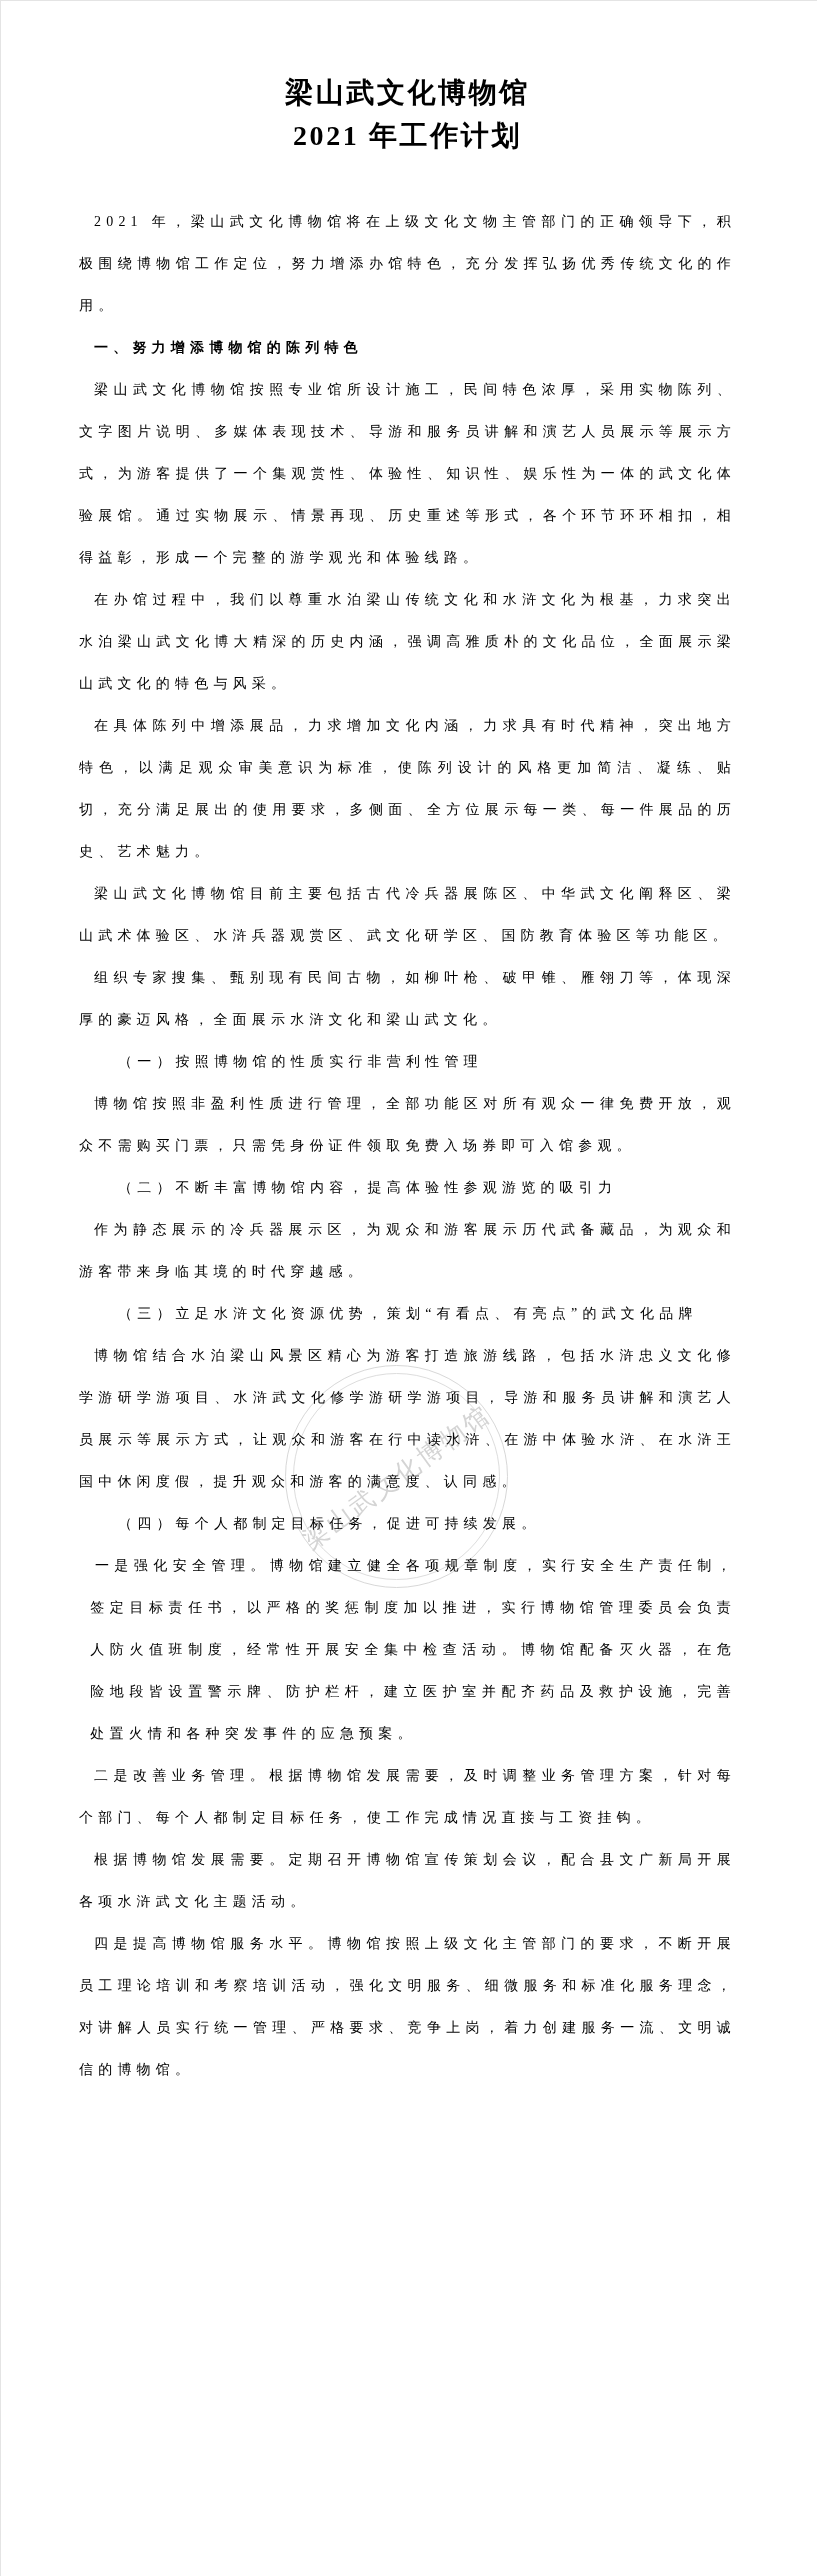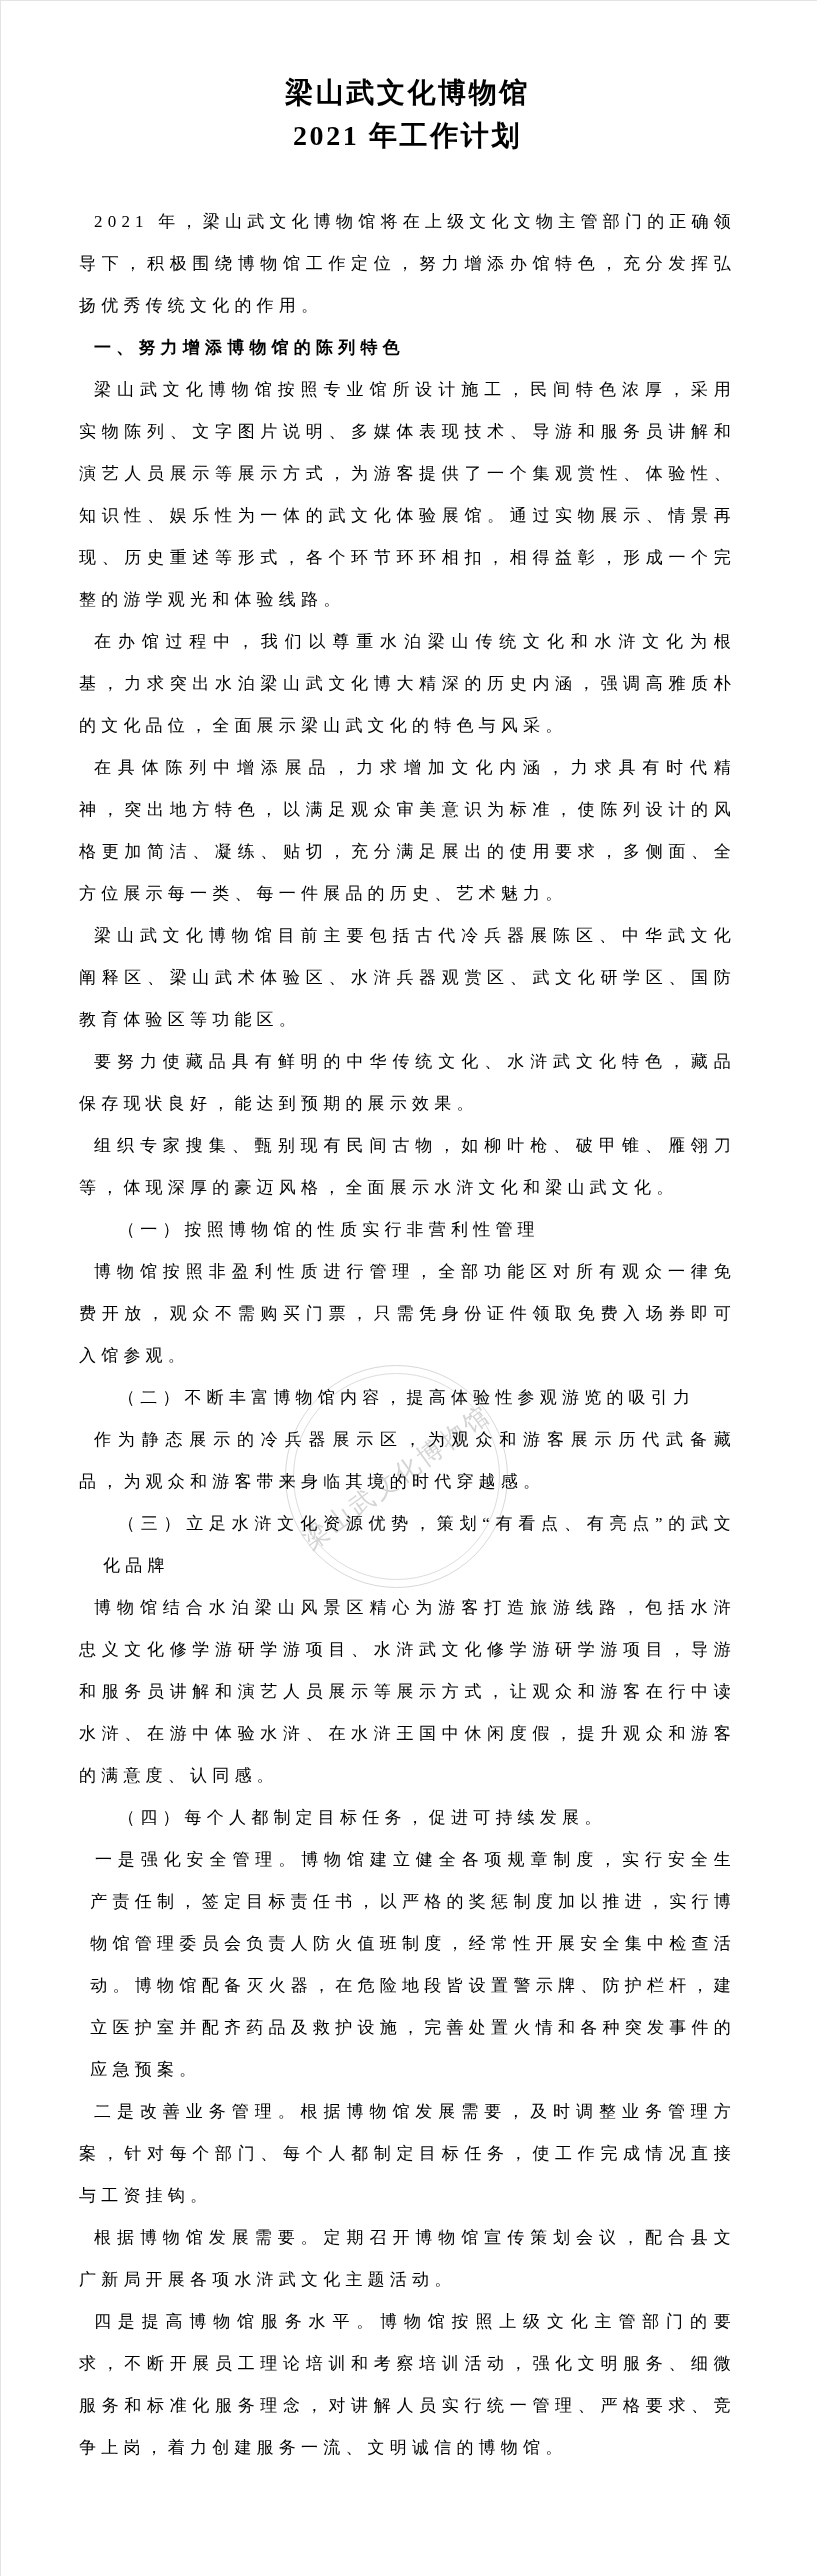--- a/index.html
+++ b/index.html
@@ -29,21 +29,21 @@
   .body-text {
     margin-top: 44px;
     font-size: 16.5px;
     line-height: 42px;
     letter-spacing: 5.2px;
     text-align: justify;
   }
   .body-text p, .body-text h2, .body-text h3 {
     margin: 0;
     padding: 0;
-    font-size: 17px;
+    font-size: 14px;
     text-indent: 15px;
   }
   .body-text h2 { font-weight: bold; }
   .body-text h3 { font-weight: normal; margin-left: 24px; }
   .body-text p.inset { margin-left: 11.3px; text-indent: 4.6px; }
   
   .watermark {
     position: absolute;
     left: 284px;
     top: 1364px;
@@ -93,21 +93,20 @@
       <div>2021 年工作计划</div>
     </div>
 
     <div class="body-text">
         <p>2021 年，梁山武文化博物馆将在上级文化文物主管部门的正确领导下，积极围绕博物馆工作定位，努力增添办馆特色，充分发挥弘扬优秀传统文化的作用。</p>
         <h2>一、努力增添博物馆的陈列特色</h2>
         <p>梁山武文化博物馆按照专业馆所设计施工，民间特色浓厚，采用实物陈列、文字图片说明、多媒体表现技术、导游和服务员讲解和演艺人员展示等展示方式，为游客提供了一个集观赏性、体验性、知识性、娱乐性为一体的武文化体验展馆。通过实物展示、情景再现、历史重述等形式，各个环节环环相扣，相得益彰，形成一个完整的游学观光和体验线路。</p>
         <p>在办馆过程中，我们以尊重水泊梁山传统文化和水浒文化为根基，力求突出水泊梁山武文化博大精深的历史内涵，强调高雅质朴的文化品位，全面展示梁山武文化的特色与风采。</p>
         <p>在具体陈列中增添展品，力求增加文化内涵，力求具有时代精神，突出地方特色，以满足观众审美意识为标准，使陈列设计的风格更加简洁、凝练、贴切，充分满足展出的使用要求，多侧面、全方位展示每一类、每一件展品的历史、艺术魅力。</p>
         <p>梁山武文化博物馆目前主要包括古代冷兵器展陈区、中华武文化阐释区、梁山武术体验区、水浒兵器观赏区、武文化研学区、国防教育体验区等功能区。</p>
-        <p>要努力使藏品具有鲜明的中华传统文化、水浒武文化特色，藏品保存现状良好，能达到预期的展示效果。</p>
         <p>组织专家搜集、甄别现有民间古物，如柳叶枪、破甲锥、雁翎刀等，体现深厚的豪迈风格，全面展示水浒文化和梁山武文化。</p>
         <h3>（一）按照博物馆的性质实行非营利性管理</h3>
         <p>博物馆按照非盈利性质进行管理，全部功能区对所有观众一律免费开放，观众不需购买门票，只需凭身份证件领取免费入场券即可入馆参观。</p>
         <h3>（二）不断丰富博物馆内容，提高体验性参观游览的吸引力</h3>
         <p>作为静态展示的冷兵器展示区，为观众和游客展示历代武备藏品，为观众和游客带来身临其境的时代穿越感。</p>
         <h3>（三）立足水浒文化资源优势，策划“有看点、有亮点”的武文化品牌</h3>
         <p>博物馆结合水泊梁山风景区精心为游客打造旅游线路，包括水浒忠义文化修学游研学游项目、水浒武文化修学游研学游项目，导游和服务员讲解和演艺人员展示等展示方式，让观众和游客在行中读水浒、在游中体验水浒、在水浒王国中休闲度假，提升观众和游客的满意度、认同感。</p>
         <h3>（四）每个人都制定目标任务，促进可持续发展。</h3>
         <p class="inset">一是强化安全管理。博物馆建立健全各项规章制度，实行安全生产责任制，签定目标责任书，以严格的奖惩制度加以推进，实行博物馆管理委员会负责人防火值班制度，经常性开展安全集中检查活动。博物馆配备灭火器，在危险地段皆设置警示牌、防护栏杆，建立医护室并配齐药品及救护设施，完善处置火情和各种突发事件的应急预案。</p>
         <p>二是改善业务管理。根据博物馆发展需要，及时调整业务管理方案，针对每个部门、每个人都制定目标任务，使工作完成情况直接与工资挂钩。</p>

